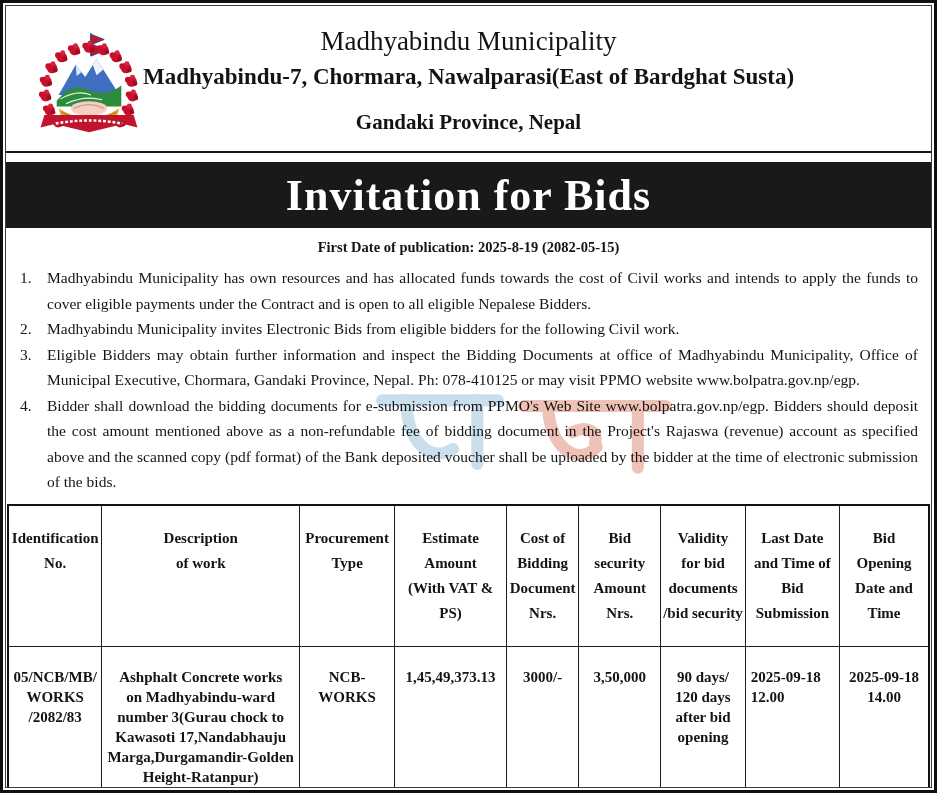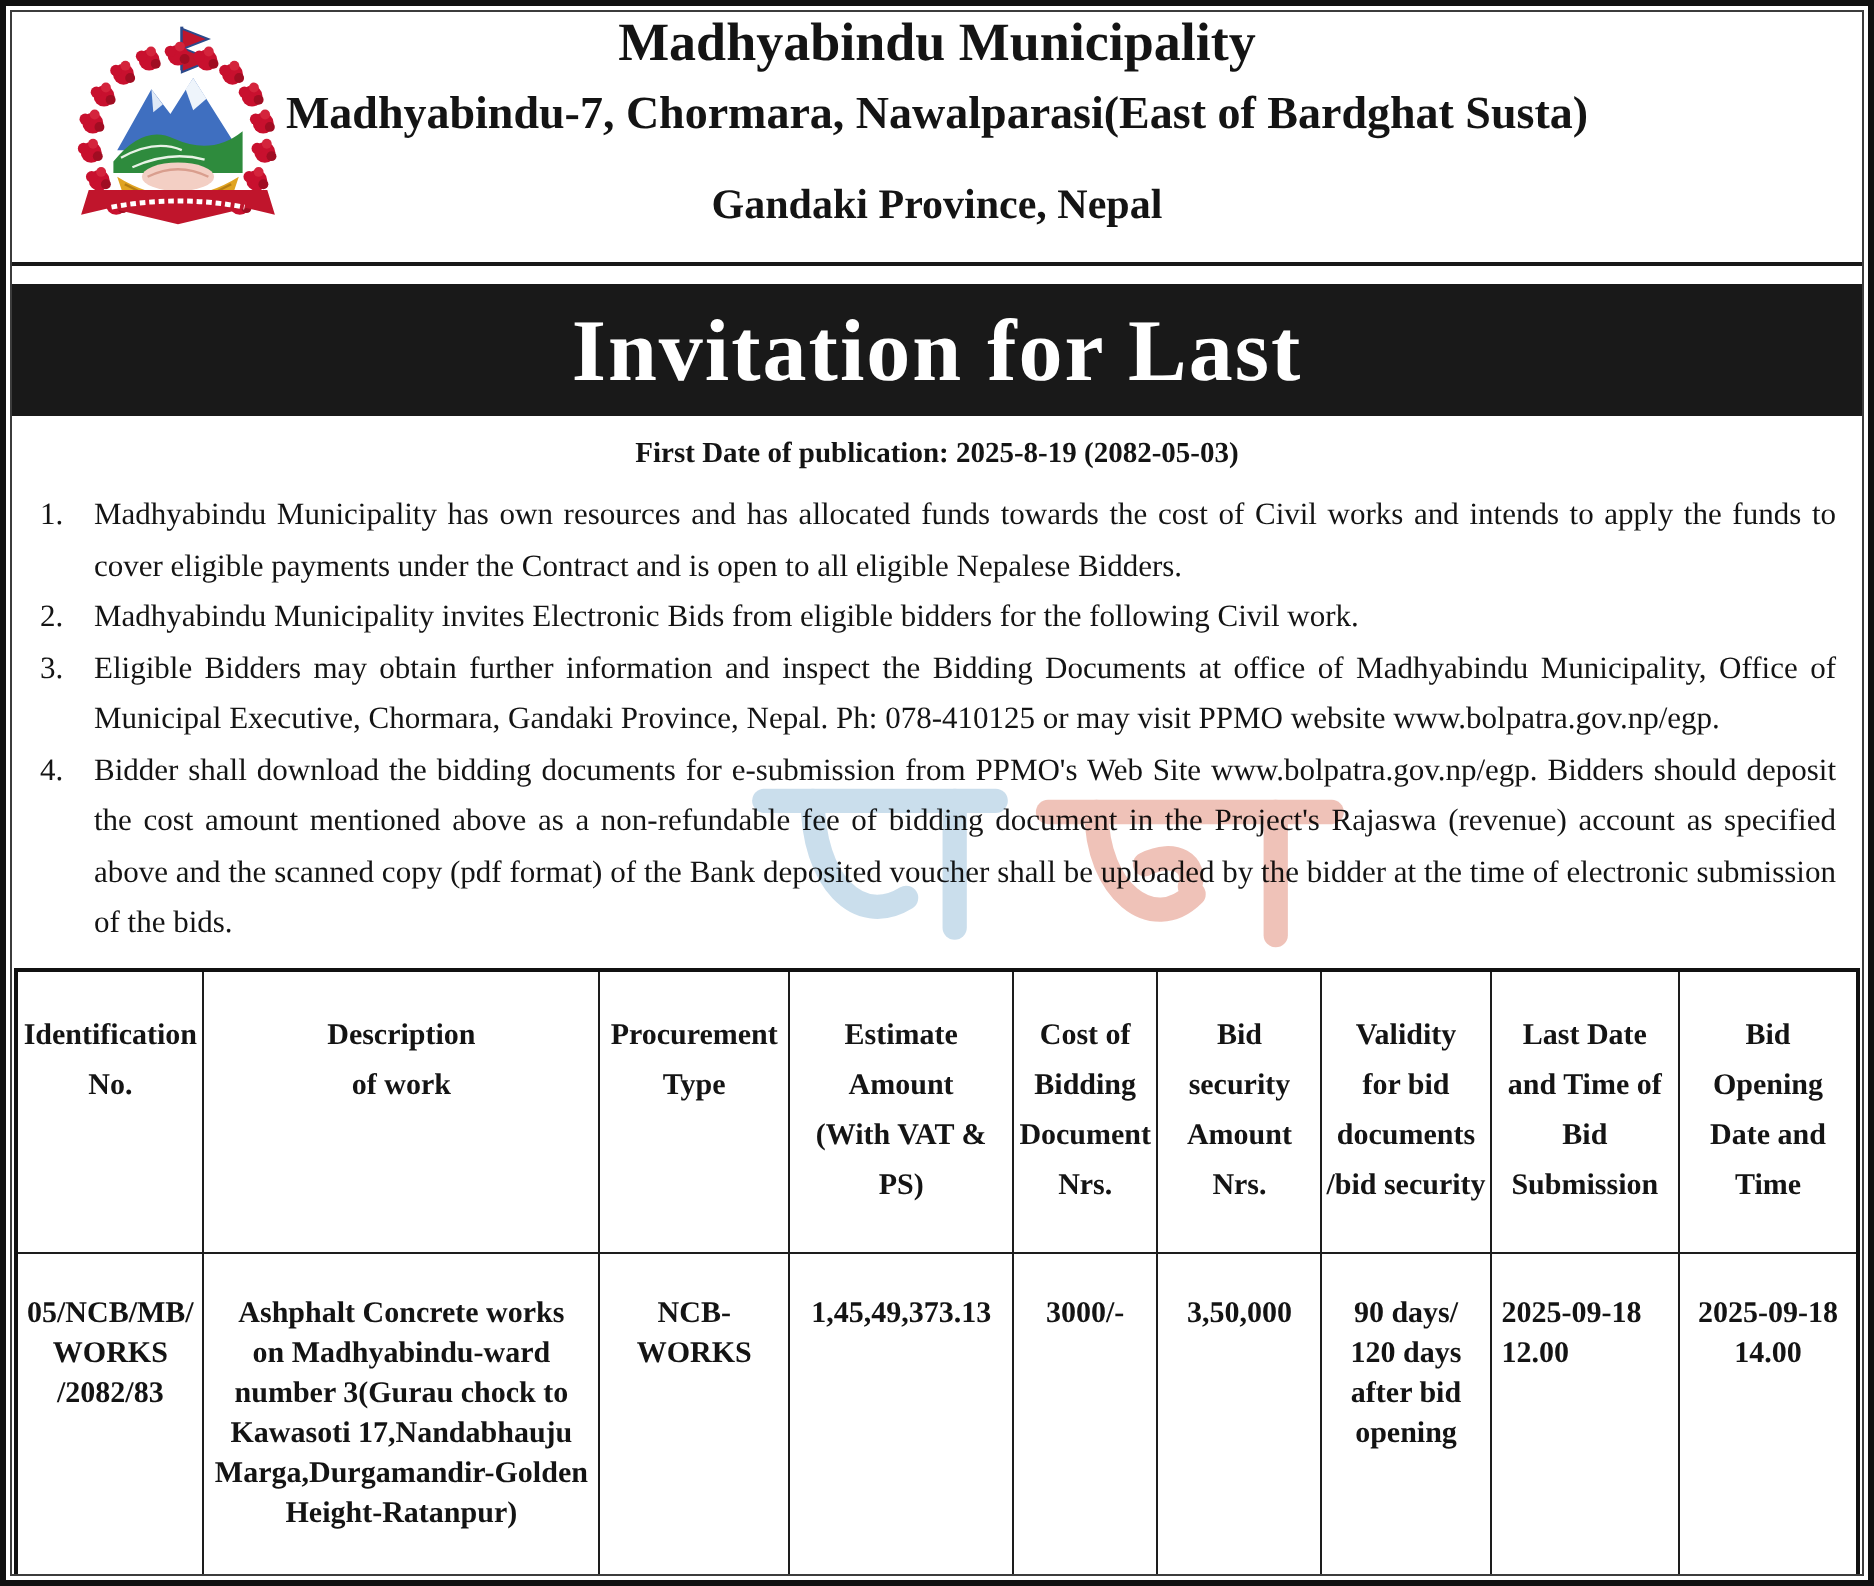--- a/index.html
+++ b/index.html
@@ -6,21 +6,21 @@
   .page{
     width:937px;height:793px;box-sizing:border-box;background:#fff;
     border:3px solid #101010;padding:2px;position:relative;
     font-family:"Liberation Serif","DejaVu Serif",serif;color:#141414;
   }
   .frame{border:1px solid #3c3c3c;height:100%;box-sizing:border-box;position:relative;overflow:hidden;background:#fff;}
 
   
   .header{position:relative;}
   .logo{position:absolute;left:26px;top:6px;width:114px;height:110px;}
-  .municipality{font-size:27px;font-weight:bold;text-align:center;}
+  .municipality{font-size:27px;font-weight:normal;text-align:center;margin-top:20px;}
   .office{font-size:43px;font-weight:bold;text-align:center;margin-top:7px;letter-spacing:.5px;}
   .addr1{font-size:23px;font-weight:bold;text-align:center;margin-top:7px;}
   .addr2{font-size:21px;font-weight:bold;text-align:center;margin-top:20px;padding-bottom:14px;}
   .separator{border-top:2px solid #181818;margin-top:2px;}
 
   
   .banner{margin-top:9px;background:#191919;height:66px;display:flex;align-items:center;justify-content:center;}
   .banner-text{color:#ffffff;font-size:44px;font-weight:bold;letter-spacing:1px;}
 
   .pub-date{margin-top:11px;text-align:center;font-size:14.5px;font-weight:bold;}
@@ -137,24 +137,24 @@
         </svg>
       </div>
       <div class="municipality">Madhyabindu Municipality</div>
       <div class="addr1">Madhyabindu-7, Chormara, Nawalparasi(East of Bardghat Susta)</div>
       <div class="addr2">Gandaki Province, Nepal</div>
     </div>
 
     <div class="separator"></div>
 
     <div class="banner">
-      <span class="banner-text">Invitation for Last</span>
+      <span class="banner-text">Invitation for Bids</span>
     </div>
 
-    <div class="pub-date">First Date of publication: 2025-8-19 (2082-05-03)</div>
+    <div class="pub-date">First Date of publication: 2025-8-19 (2082-05-15)</div>
 
     <ol class="notices">
         <li class="notice-item">
           <span class="notice-num">1.</span>
           <span class="notice-text">Madhyabindu Municipality has own resources and has allocated funds towards the cost of Civil works and intends to apply the funds to cover eligible payments under the Contract and is open to all eligible Nepalese Bidders.</span>
         </li>
         <li class="notice-item">
           <span class="notice-num">2.</span>
           <span class="notice-text">Madhyabindu Municipality invites Electronic Bids from eligible bidders for the following Civil work.</span>
         </li>

